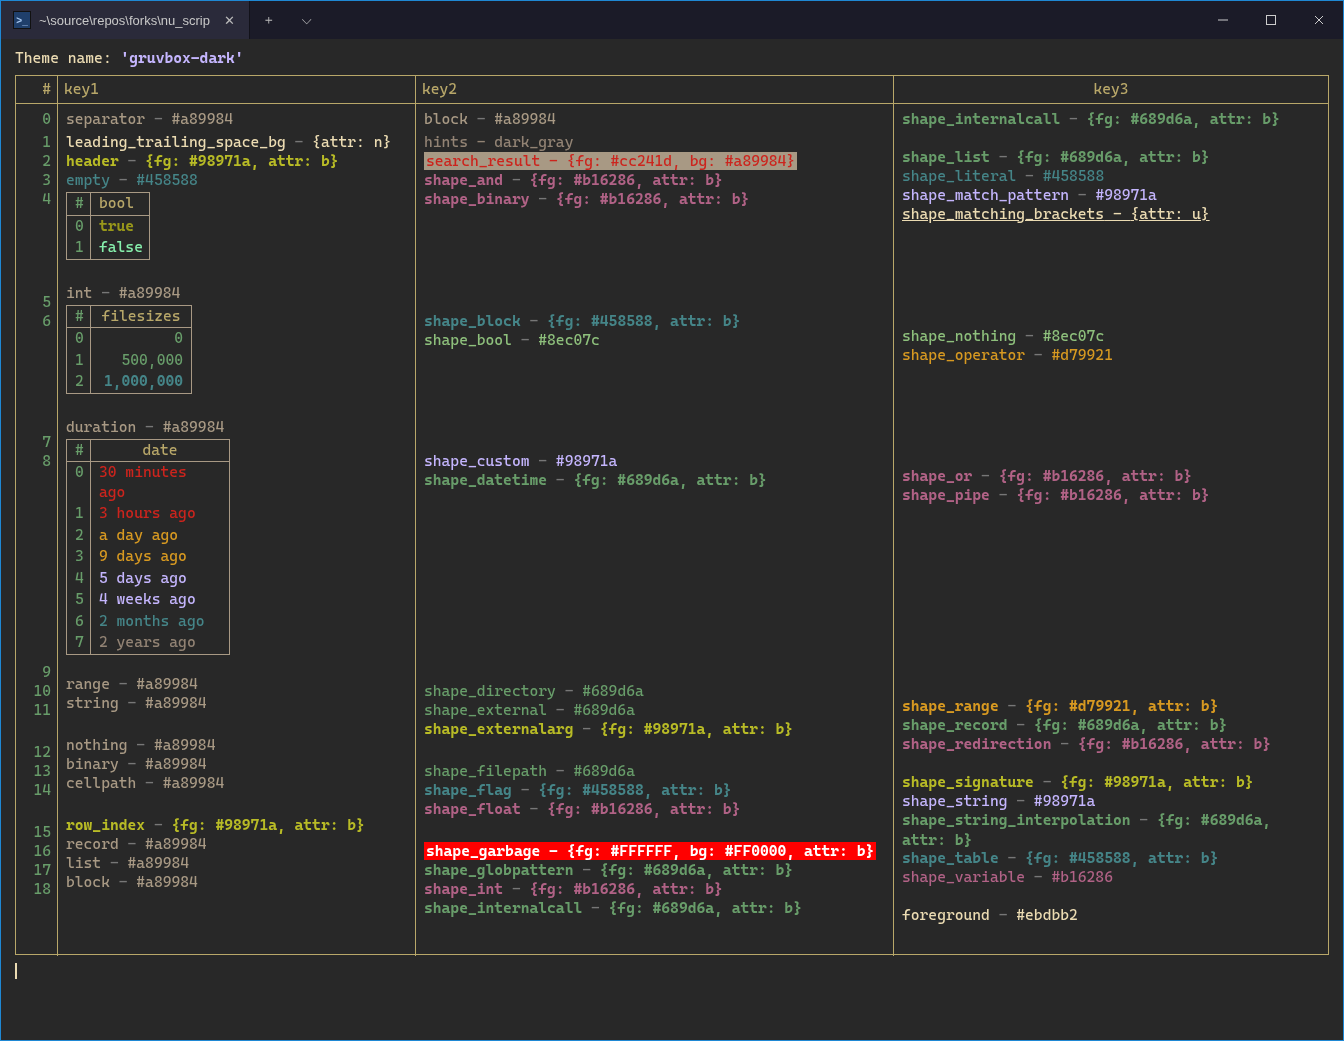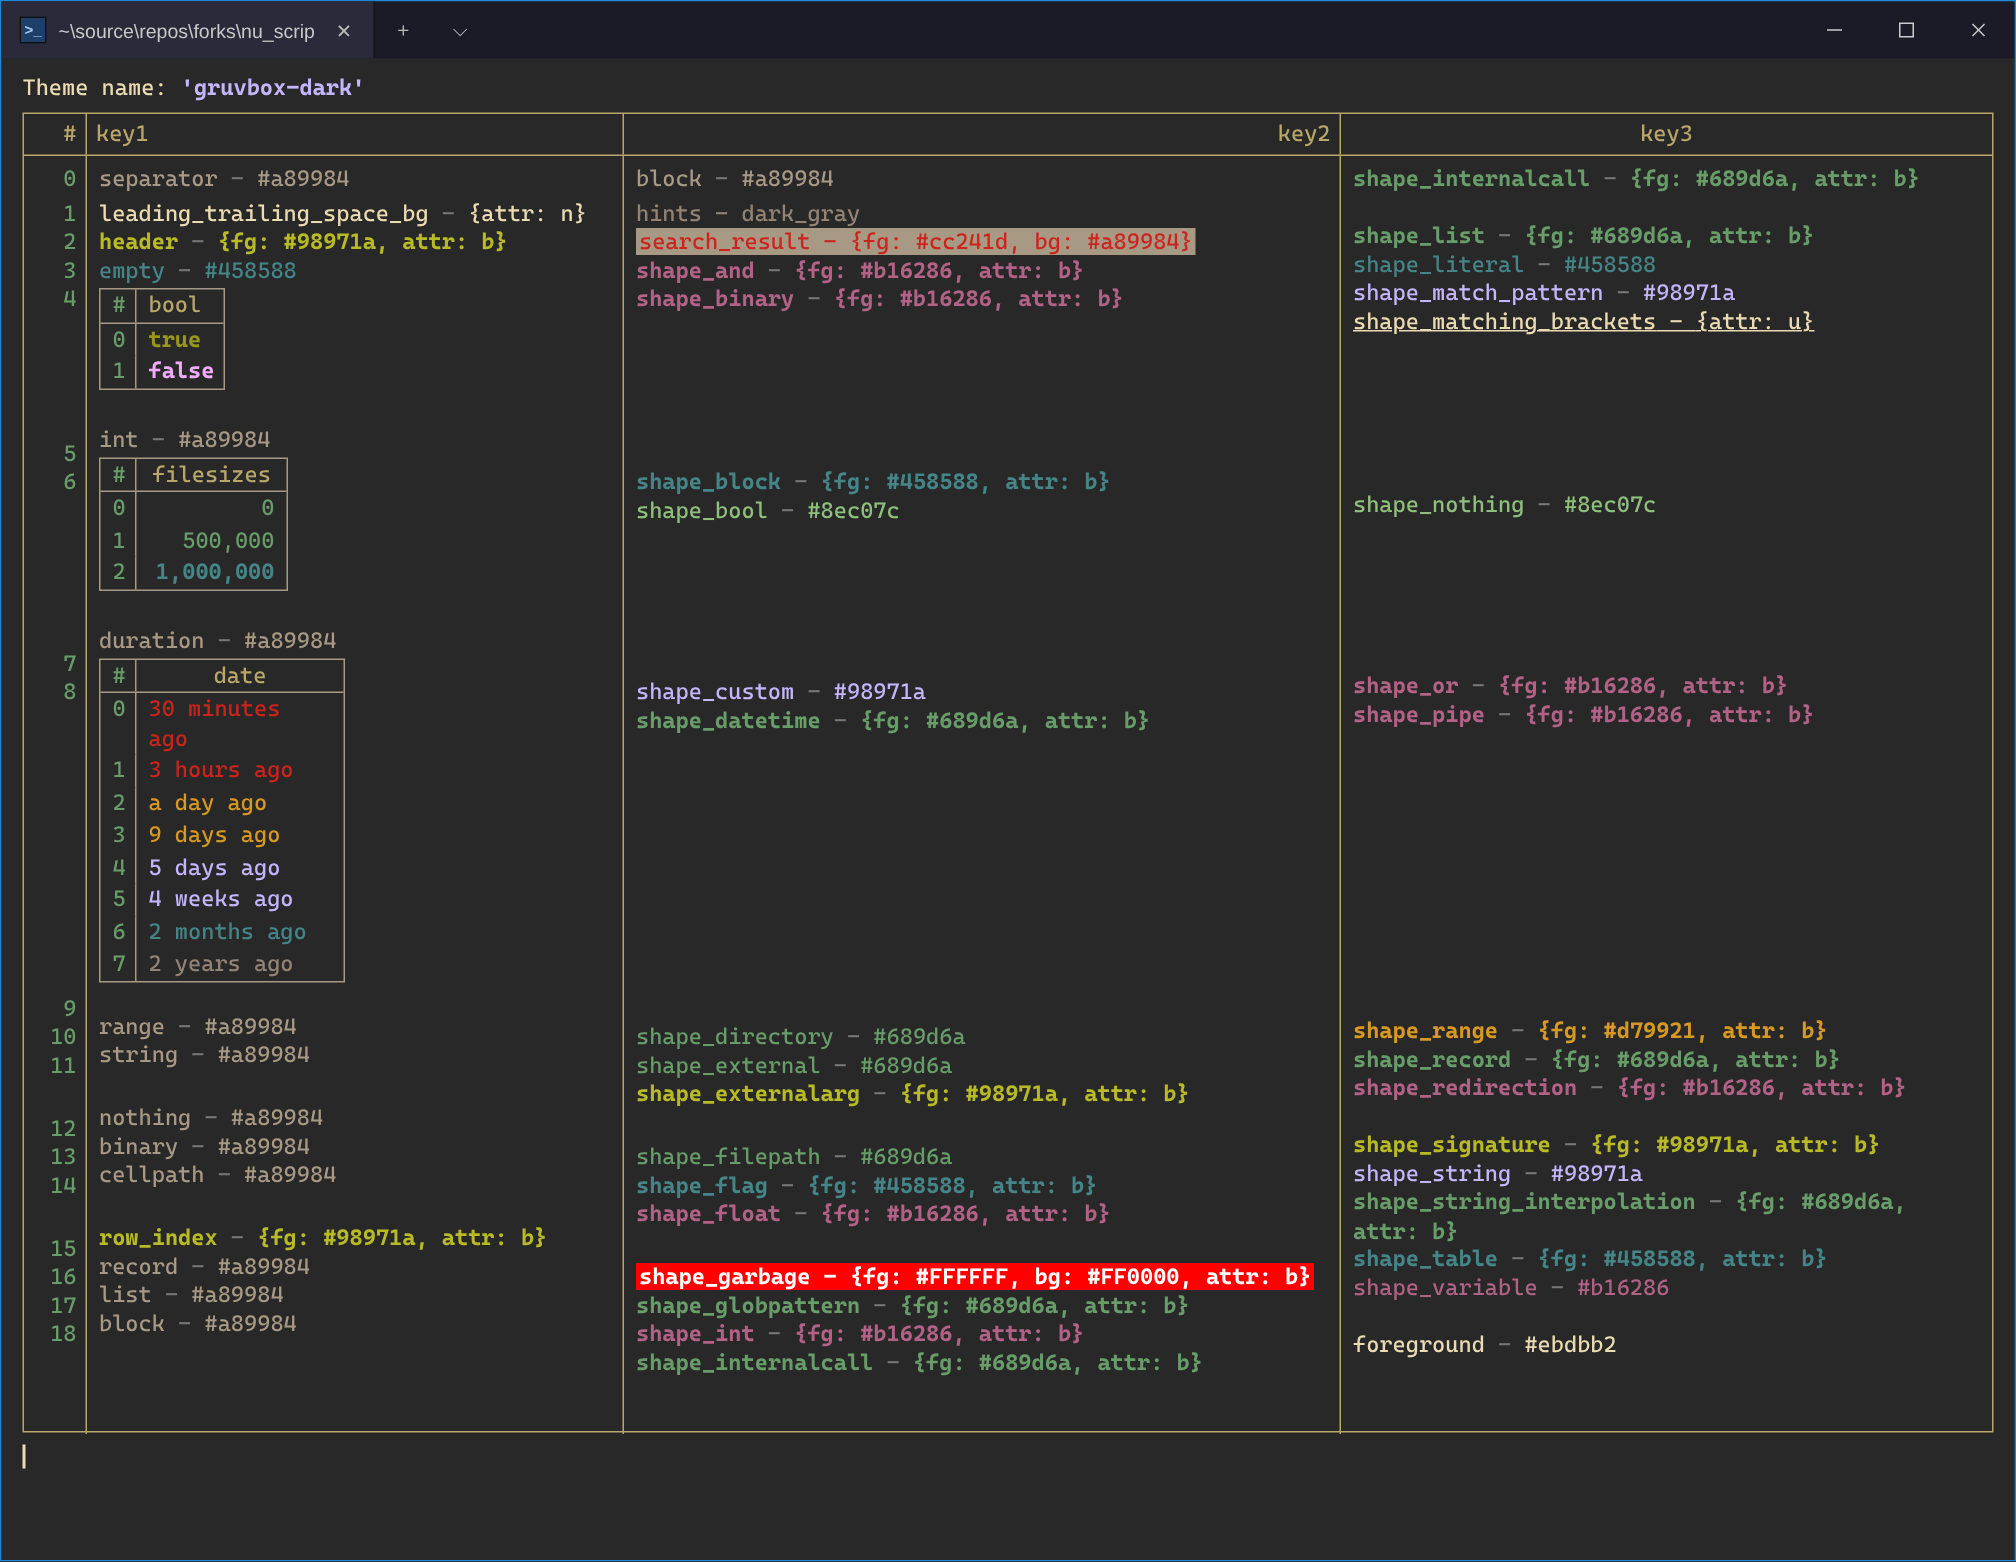--- a/index.html
+++ b/index.html
@@ -66,21 +66,21 @@
   .theme-line { padding: 4px 10px 6px 10px; color: #ebdbb2; }
 
   .outer {
     margin: 0 10px;
     border: 1px solid #b8a769;
     height: 880px;
   }
   .hdr-row { display: flex; border-bottom: 1px solid #b8a769; color: #b8a769; }
   .col-n { width: 42px; text-align: right; padding: 4px 6px; border-right: 1px solid #b8a769; }
   .col-1 { width: 358px; padding: 4px 6px; border-right: 1px solid #b8a769; text-align: left; }
-  .col-2 { width: 478px; padding: 4px 6px; border-right: 1px solid #b8a769; text-align: right; }
+  .col-2 { width: 478px; padding: 4px 6px; border-right: 1px solid #b8a769; text-align: left; }
   .col-3 { flex: 1; padding: 4px 6px; text-align: center; }
 
   .body-grid {
     display: flex;
     height: calc(880px - 28px);
   }
   .num-col {
     width: 42px; border-right: 1px solid #b8a769;
     padding: 6px 6px 6px 0;
     color: #689d6a;
@@ -118,21 +118,21 @@
   .mtbl { border: 1px solid #a89984; display:inline-block; margin: 2px 0 6px 0; }
   .mtbl .mrow { display:flex; }
   .mtbl .mh { border-bottom:1px solid #a89984; color:#b8a769; }
   .mtbl .mc { padding: 1px 8px; border-right:1px solid #a89984; text-align:right; }
   .mtbl .mc:last-child { border-right:none; }
   .mtbl .idx { color:#689d6a; width: 24px; }
   .mtbl.bool .vcol { width: 58px; text-align:left; padding-left:8px;}
   .mtbl.fs .vcol { width: 100px; }
   .mtbl.date .vcol { width: 138px; text-align:left; padding-left:8px;}
   .tru{ color:#98971a; font-weight:bold;}
-  .fal{ color:#f0abfc; font-weight:bold;}
+  .fal{ color:#86efac; font-weight:normal;}
 
   .cursor-row {
     padding: 6px 10px; color:#ebdbb2;
   }
   .cursor {
     display:inline-block; width:2px; height:16px; background:#ebdbb2; vertical-align:text-bottom;
   }
 </style>
 </head>
 <body>
@@ -343,20 +343,21 @@
           </div>
 
           <div class="c3">
             <div class="two"><span class="aqua" style="font-weight:bold">shape_internalcall</span><span class="sep"> - </span><span class="aqua" style="font-weight:bold">{fg: #689d6a, attr: b}</span></div>
             <div class="line"><span class="aqua" style="font-weight:bold">shape_list</span><span class="sep"> - </span><span class="aqua" style="font-weight:bold">{fg: #689d6a, attr: b}</span></div>
             <div class="line"><span class="cyan">shape_literal</span><span class="sep"> - </span><span class="cyan">#458588</span></div>
             <div class="line"><span class="green">shape_match_pattern</span><span class="sep"> - </span><span class="green">#98971a</span></div>
             <div class="line ul"><span class="white">shape_matching_brackets</span><span class="sep white"> - </span><span class="white">{attr: u}</span></div>
             <div style="height:103px"></div>
             <div class="line"><span class="aquab">shape_nothing</span><span class="sep"> - </span><span class="aquab">#8ec07c</span></div>
+            <div class="line"><span class="orange">shape_operator</span><span class="sep"> - </span><span class="orange">#d79921</span></div>
             <div style="height:102px"></div>
             <div class="line"><span class="purple" style="font-weight:bold">shape_or</span><span class="sep"> - </span><span class="purple" style="font-weight:bold">{fg: #b16286, attr: b}</span></div>
             <div class="line"><span class="purple" style="font-weight:bold">shape_pipe</span><span class="sep"> - </span><span class="purple" style="font-weight:bold">{fg: #b16286, attr: b}</span></div>
             <div style="height:192px"></div>
             <div class="line"><span class="orange" style="font-weight:bold">shape_range</span><span class="sep"> - </span><span class="orange" style="font-weight:bold">{fg: #d79921, attr: b}</span></div>
             <div class="line"><span class="aqua" style="font-weight:bold">shape_record</span><span class="sep"> - </span><span class="aqua" style="font-weight:bold">{fg: #689d6a, attr: b}</span></div>
             <div class="two"><span class="purple" style="font-weight:bold">shape_redirection</span><span class="sep"> - </span><span class="purple" style="font-weight:bold">{fg: #b16286, attr: b}</span></div>
             <div class="line"><span class="greenb" style="font-weight:bold">shape_signature</span><span class="sep"> - </span><span class="greenb" style="font-weight:bold">{fg: #98971a, attr: b}</span></div>
             <div class="line"><span class="green">shape_string</span><span class="sep"> - </span><span class="green">#98971a</span></div>
             <div class="two"><span class="aqua" style="font-weight:bold">shape_string_interpolation</span><span class="sep"> - </span><span class="aqua" style="font-weight:bold">{fg: #689d6a, attr: b}</span></div>

